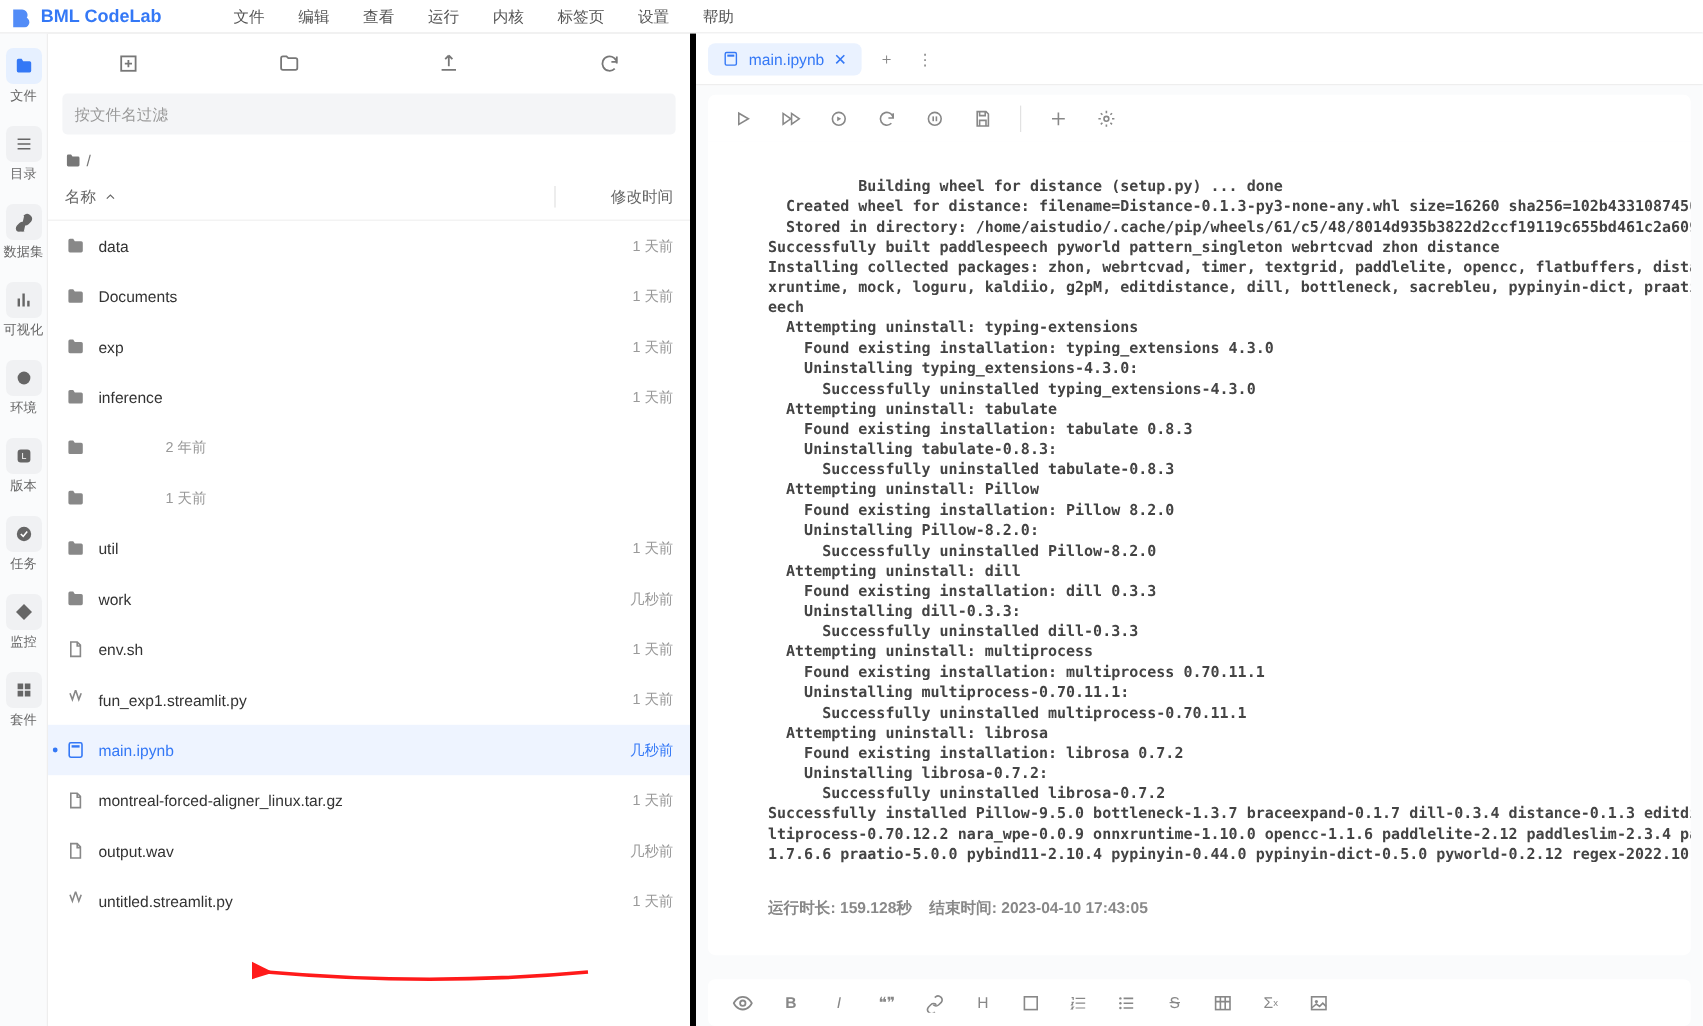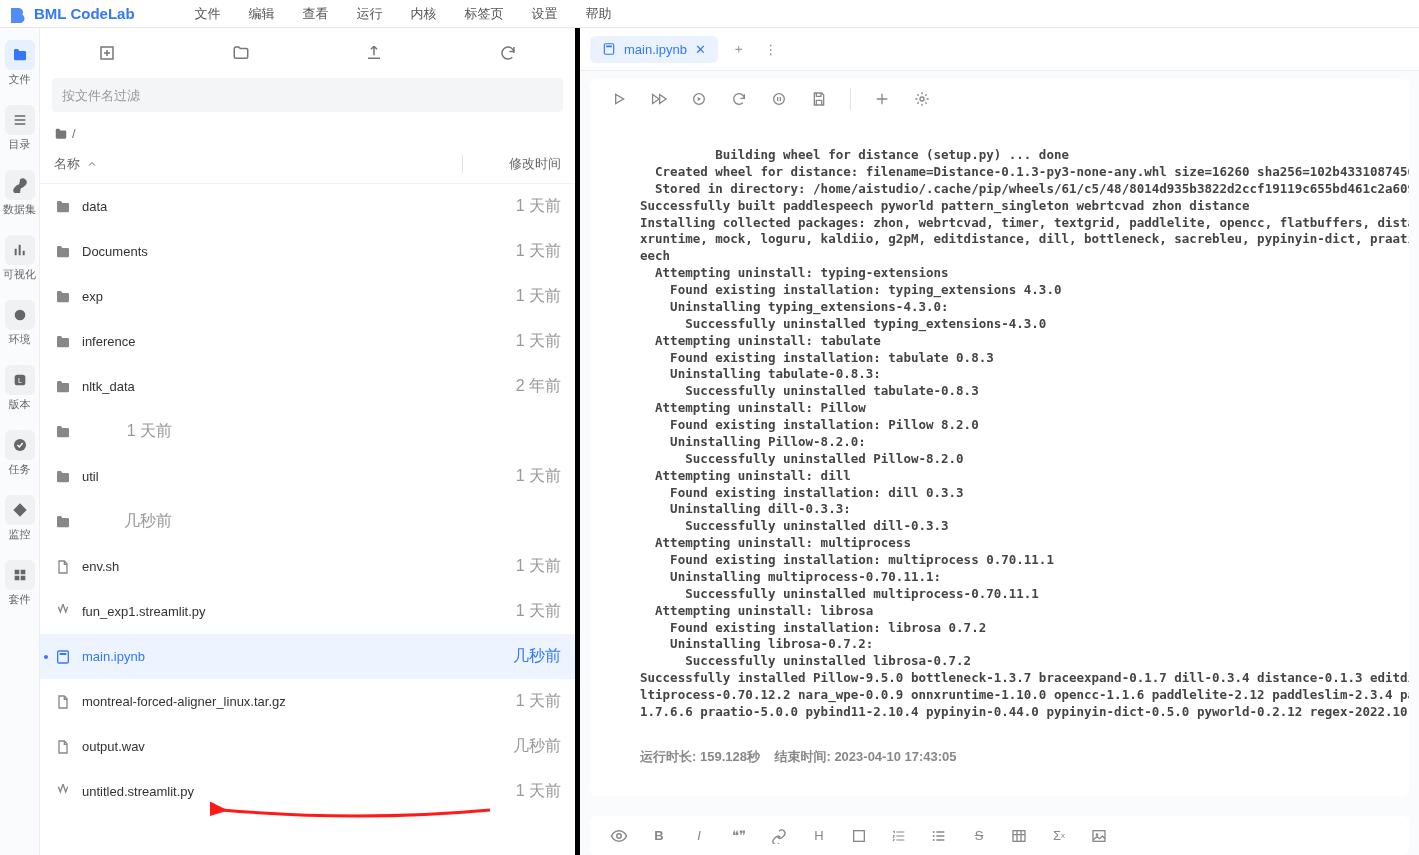--- a/index.html
+++ b/index.html
@@ -34,21 +34,21 @@
 .fp-header { display: flex; padding: 10px 14px; color: #666; border-bottom: 1px solid #f1f1f1; justify-content: flex-end; }
 .fp-col-name { flex: 1; display: flex; align-items: center; gap: 6px; }
 .fp-col-time { width: 90px; text-align: right; }
 .fp-divider { width: 1px; background: #e2e2e2; margin: 0 8px; }
 .fp-list { flex: 1; overflow-y: auto; }
 .fp-row { display: flex; align-items: center; padding: 12px 14px; cursor: pointer; position:relative; }
 .fp-row.active { background: #eef4ff; color: #3478f6; }
 .fp-row .icon { width: 18px; height: 18px; margin-right: 10px; color: #888; display:flex; align-items:center; justify-content:center; }
 .fp-row.active .icon { color: #3478f6; }
 .fp-row .name { flex: 1; }
-.fp-row .mtime { width: 90px; text-align: right; color: #999; font-size: 16px; }
+.fp-row .mtime { width: 90px; text-align: right; color: #999; font-size: 12px; }
 .fp-row.active .mtime { color: #3478f6; }
 .fp-row .dot { width:4px;height:4px;border-radius:50%;background:#3478f6;position:absolute;left:4px;}
 
 
 .editor { flex: 1; display: flex; flex-direction: column; min-width: 0; background: #fafbfc; }
 .ed-tabs { display: flex; align-items: center; height: 44px; padding: 6px 10px; gap: 10px; background:#fff; border-bottom:1px solid #eee;}
 .ed-tab { display: flex; align-items: center; gap: 8px; background: #eaf2ff; border-radius: 6px; padding: 6px 12px; color: #3478f6; }
 .ed-tab .close { color: #3478f6; cursor: pointer; }
 .ed-plus, .ed-more { width: 22px; height: 22px; color: #888; display:flex; align-items:center; justify-content:center; cursor:pointer;}
 .ed-toolbar { display: flex; align-items: center; height: 40px; padding: 0 20px; gap: 22px; background:#fff; margin:8px 10px 0 10px; border-radius:6px 6px 0 0; }
@@ -248,21 +248,20 @@
             </span>
             <span class="name">inference</span>
             <span class="mtime">1 天前</span>
           </div>
           <div class="fp-row">
             <span class="icon">
               <svg width="16" height="16" viewBox="0 0 24 24">
                 <path fill="currentColor" d="M3 5a2 2 0 012-2h4l2 3h8a2 2 0 012 2v10a2 2 0 01-2 2H5a2 2 0 01-2-2z"></path>
               </svg>
             </span>
-            <span class="name">nltk_data</span>
             <span class="mtime">2 年前</span>
           </div>
           <div class="fp-row">
             <span class="icon">
               <svg width="16" height="16" viewBox="0 0 24 24">
                 <path fill="currentColor" d="M3 5a2 2 0 012-2h4l2 3h8a2 2 0 012 2v10a2 2 0 01-2 2H5a2 2 0 01-2-2z"></path>
               </svg>
             </span>
             <span class="mtime">1 天前</span>
           </div>
@@ -274,20 +273,21 @@
             </span>
             <span class="name">util</span>
             <span class="mtime">1 天前</span>
           </div>
           <div class="fp-row">
             <span class="icon">
               <svg width="16" height="16" viewBox="0 0 24 24">
                 <path fill="currentColor" d="M3 5a2 2 0 012-2h4l2 3h8a2 2 0 012 2v10a2 2 0 01-2 2H5a2 2 0 01-2-2z"></path>
               </svg>
             </span>
+            <span class="name">work</span>
             <span class="mtime">几秒前</span>
           </div>
           <div class="fp-row">
             <span class="icon">
               <svg width="16" height="16" viewBox="0 0 24 24">
                 <path fill="none" stroke="currentColor" stroke-width="2" d="M6 3h8l4 4v14H6z M14 3v5h4"></path>
               </svg>
             </span>
             <span class="name">env.sh</span>
             <span class="mtime">1 天前</span>

